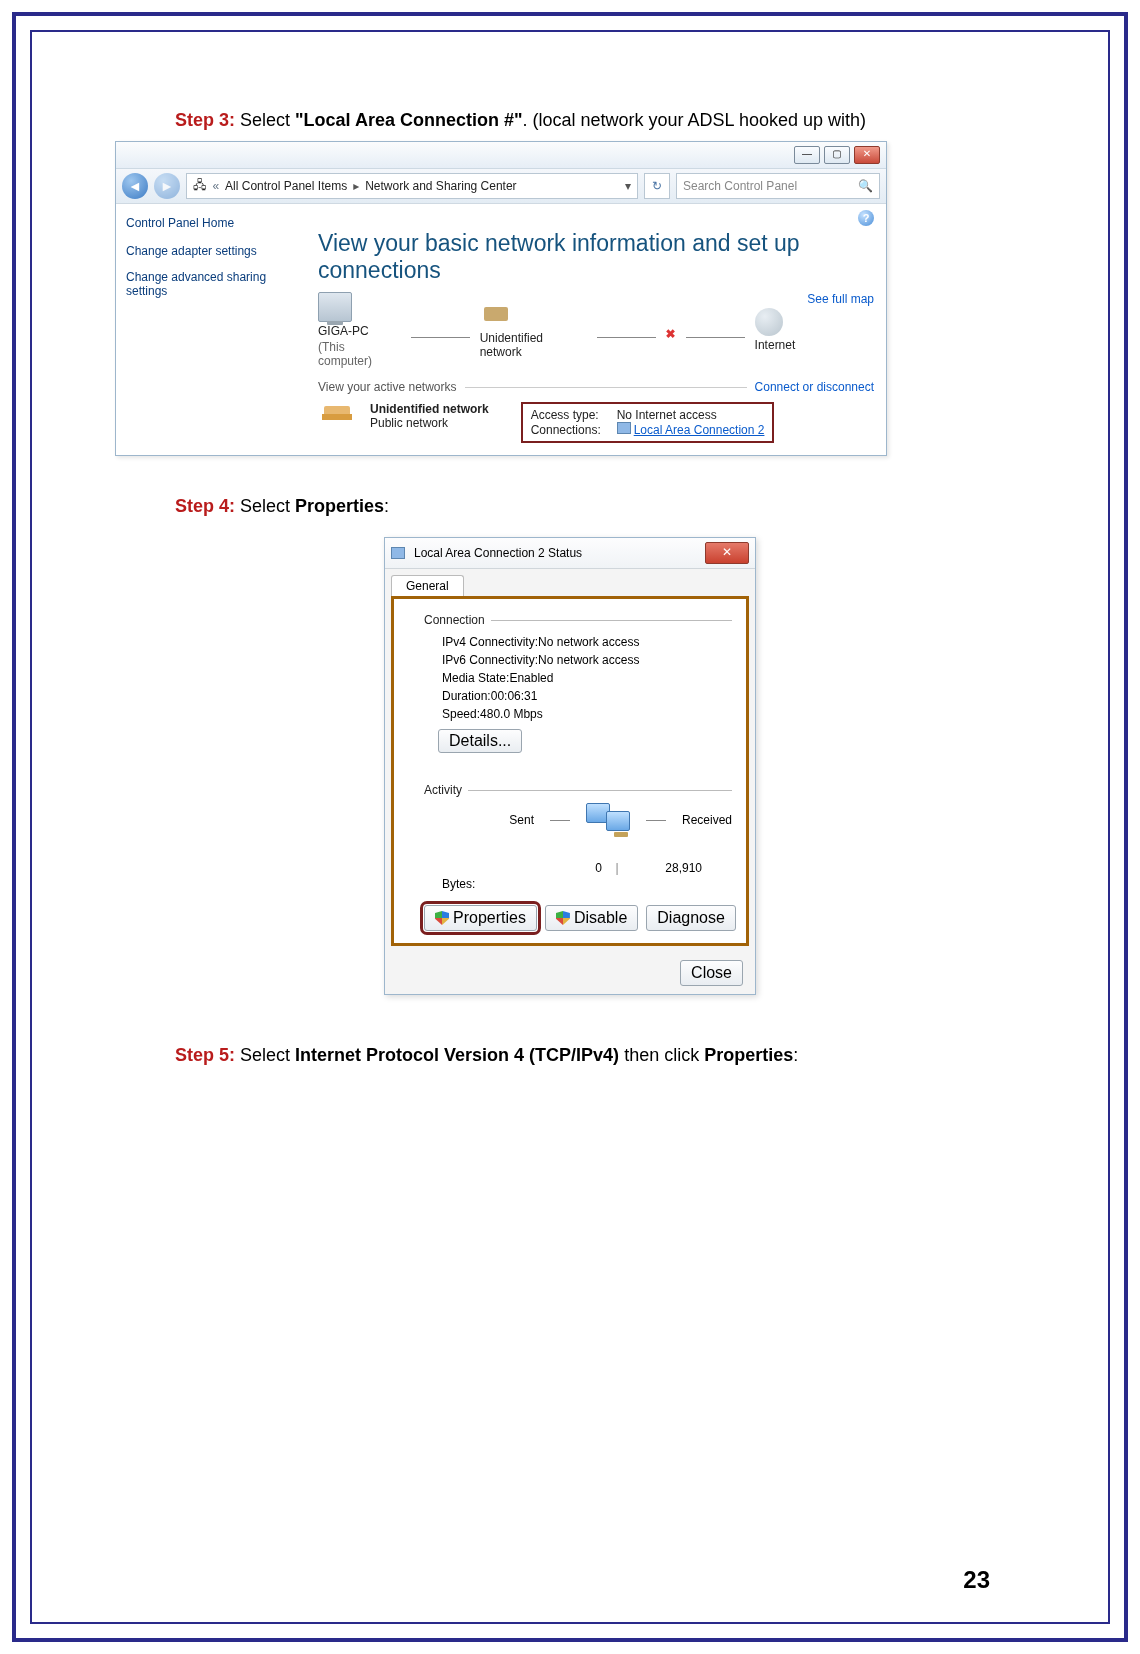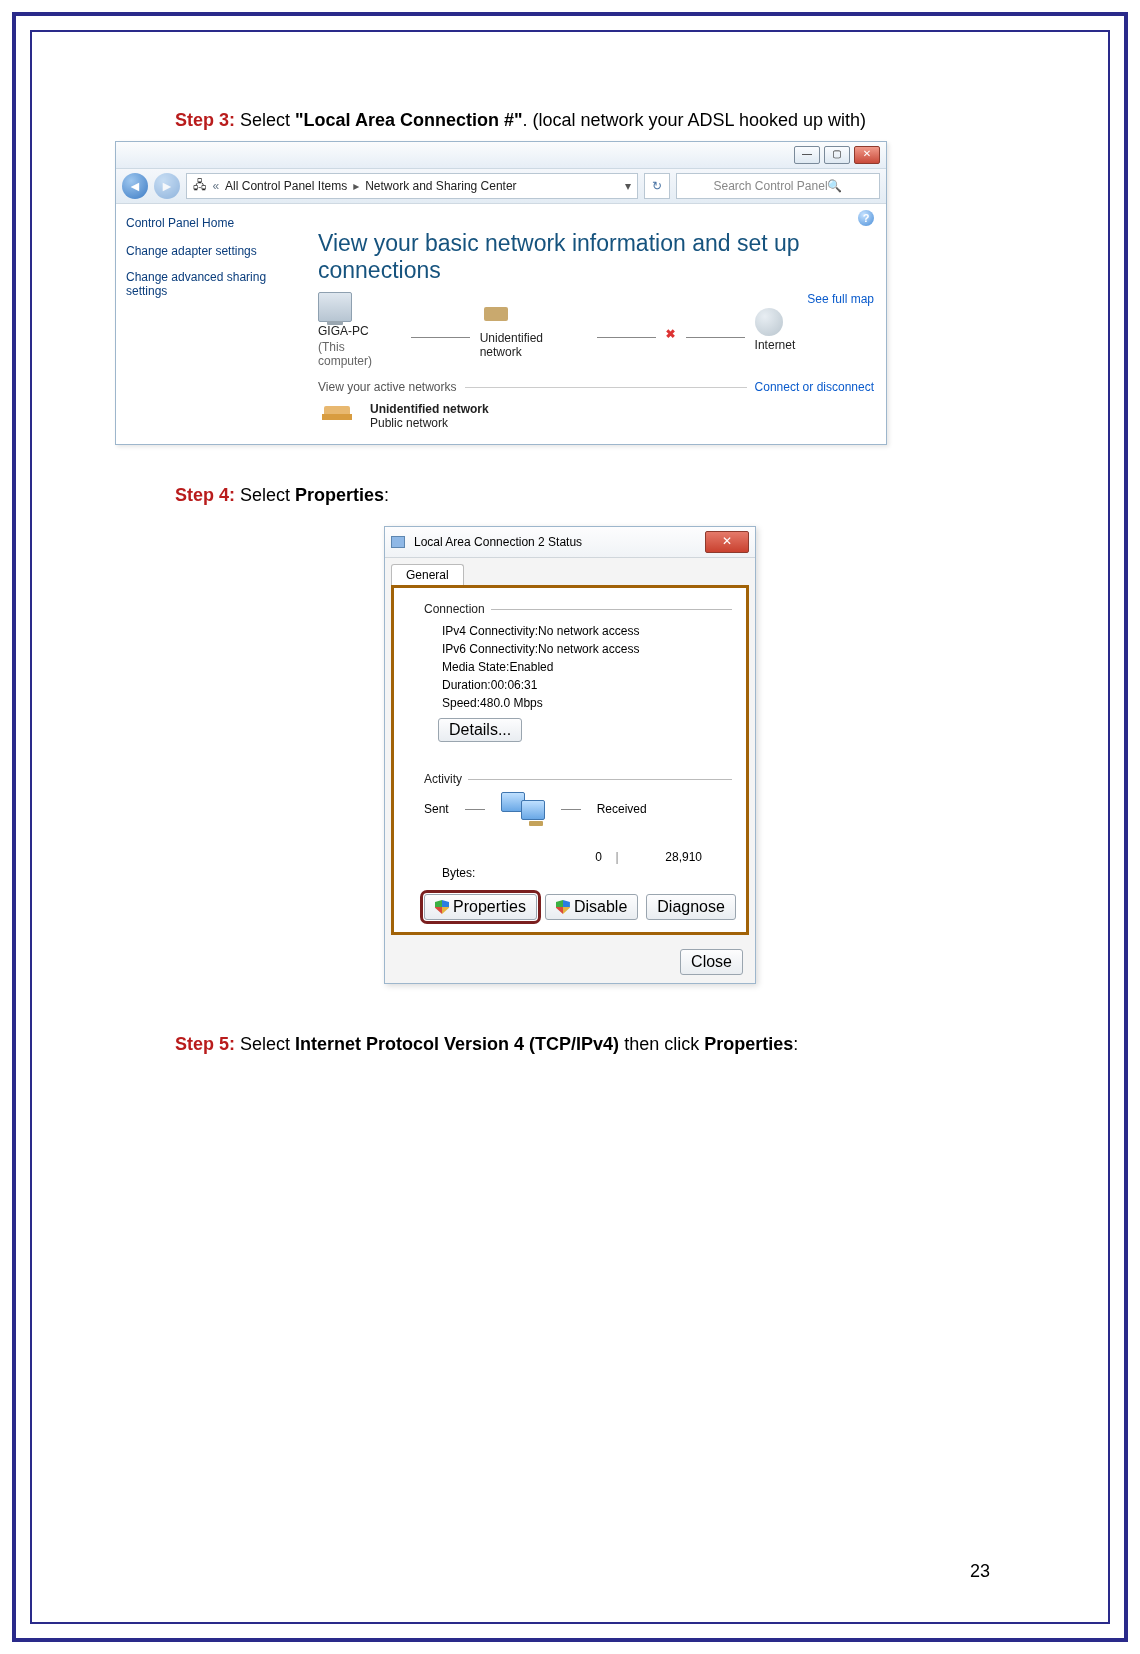--- a/index.html
+++ b/index.html
@@ -66,21 +66,21 @@
     color:#fff; display:flex; align-items:center; justify-content:center; font-size:14px;}
   .navbtn.fwd { opacity:.5;}
   .addrbar { flex:1; display:flex; align-items:center; background:#fff;
     border:1px solid #b9c7d3; height:24px; padding:0 6px; gap:6px;}
   .addr-chevs { color:#6a7a8a;}
   .addr-arrow { color:#555;}
   .addrbar .seg { white-space:nowrap; }
   .refreshbtn { width:24px; height:24px; border:1px solid #b9c7d3; background:#fff;
     display:flex; align-items:center; justify-content:center; color:#4a74a4;}
   .searchbox { width:190px; height:24px; border:1px solid #b9c7d3; background:#fff;
-    display:flex; align-items:center; padding:0 6px; color:#888; justify-content:center;}
+    display:flex; align-items:center; padding:0 6px; color:#888; justify-content:space-between;}
   .ncenter .body { display:flex; }
   .ncenter .sidebar { width:170px; padding:12px 10px; color:#0a3d7c;}
   .ncenter .sidebar .home { color:#0a3d7c; margin-bottom:14px;}
   .ncenter .sidebar .link { color:#0a3d7c; margin-bottom:12px;}
   .ncenter .main { flex:1; padding:6px 12px 12px 12px;}
   .ncenter .help { text-align:right;}
   .helpdot { display:inline-flex; width:16px; height:16px; border-radius:50%;
     background:radial-gradient(circle at 35% 30%,#c6e2ff,#4a8ed8); color:#fff;
     align-items:center; justify-content:center; font-size:11px; font-weight:bold;}
   .ncenter .banner { color:#16537e; font-size:23px; margin:4px 0 8px 0;}
@@ -133,40 +133,40 @@
   .grp legend, .grptitle { color:#222;}
   .grp { margin-bottom:8px;}
   .grphdr { display:flex; align-items:center; gap:6px; margin:4px 0 6px 0;}
   .grphdr .rule { flex:1; height:0; border-top:1px solid #bbb;}
   .kv { display:flex; justify-content:flex-start; padding:2px 0 2px 18px;}
   .btn { display:inline-flex; align-items:center; gap:4px;
     border:1px solid #9aa5af; background:linear-gradient(#fdfdfe,#e9edf1);
     border-radius:3px; padding:3px 10px; font-size:16px;}
   .btn.small { padding:2px 10px;}
   .statusdlg .details { margin:6px 0 2px 14px;}
-  .actrow { display:flex; align-items:center; justify-content:flex-start; gap:16px; margin:6px 0 4px 0;}
+  .actrow { display:flex; align-items:center; justify-content:flex-end; gap:16px; margin:6px 0 4px 0;}
   .twopc { width:44px; height:34px; position:relative;}
   .twopc .p1,.twopc .p2 { position:absolute; width:22px; height:18px;
     background:linear-gradient(#bfe0ff,#6aa8e6); border:1px solid #3f76b0; border-radius:2px;}
   .twopc .p1 { left:0; top:0;}
   .twopc .p2 { right:0; bottom:6px;}
   .twopc:after { content:""; position:absolute; right:2px; bottom:0; width:14px; height:5px;
     background:#c4a25a; border-radius:1px;}
   .bytesrow { display:flex; align-items:center; padding:4px 0 2px 18px;}
   .bytesrow .lab { width:100px;margin-top:32px;}
   .bytesrow .sent { width:60px; text-align:right;}
   .bytesrow .sep { width:30px; text-align:center; color:#888;}
   .bytesrow .recv { flex:1; text-align:right; padding-right:30px;}
   .btnrow { display:flex; gap:8px; margin-top:12px;}
   .btnrow .btn.prop { outline:3px solid #7a1f1f; outline-offset:1px;}
   .shield { width:14px; height:14px; display:inline-block;
     background:conic-gradient(#2a7de1 0 25%, #e3b341 0 50%, #d94b3d 0 75%, #3cb043 0 100%);
     clip-path: polygon(50% 0,100% 15%,100% 55%,50% 100%,0 55%,0 15%);}
   .closebar { display:flex; justify-content:flex-end; padding:8px 12px;}
-  .page-num { position:absolute; right:150px; bottom:72px; font-weight:normal; font-size:18px;}
+  .page-num { position:absolute; right:150px; bottom:60px; font-weight:bold; font-size:24px;}
 </style>
 </head>
 <body>
 
 <div class="outer-frame"></div>
 <div class="inner-frame"></div>
 
 <div class="content">
 
   <div class="step-line">
@@ -232,20 +232,30 @@
           <span class="label">View your active networks</span>
           <span class="rule"></span>
           <span class="connline">Connect or disconnect</span>
         </div>
         <div class="netblock">
           <div class="bench"></div>
           <div class="netinfo">
             <div class="nname">Unidentified network</div>
             <div>Public network</div>
           </div>
+          <div class="accessbox">
+            <div class="row">
+              <span class="k">Access type:</span>
+              <span>No Internet access</span>
+            </div>
+            <div class="row">
+              <span class="k">Connections:</span>
+              <span><span class="mini-eth"></span><span class="lac-link">Local Area Connection 2</span></span>
+            </div>
+          </div>
         </div>
       </div>
     </div>
   </div>
 
   <div class="step-line" style="margin-top:40px">
     <span class="step-red">Step 4:</span><span> Select </span><span class="bold">Properties</span><span>:</span>
   </div>
 
   <div class="statusdlg">

